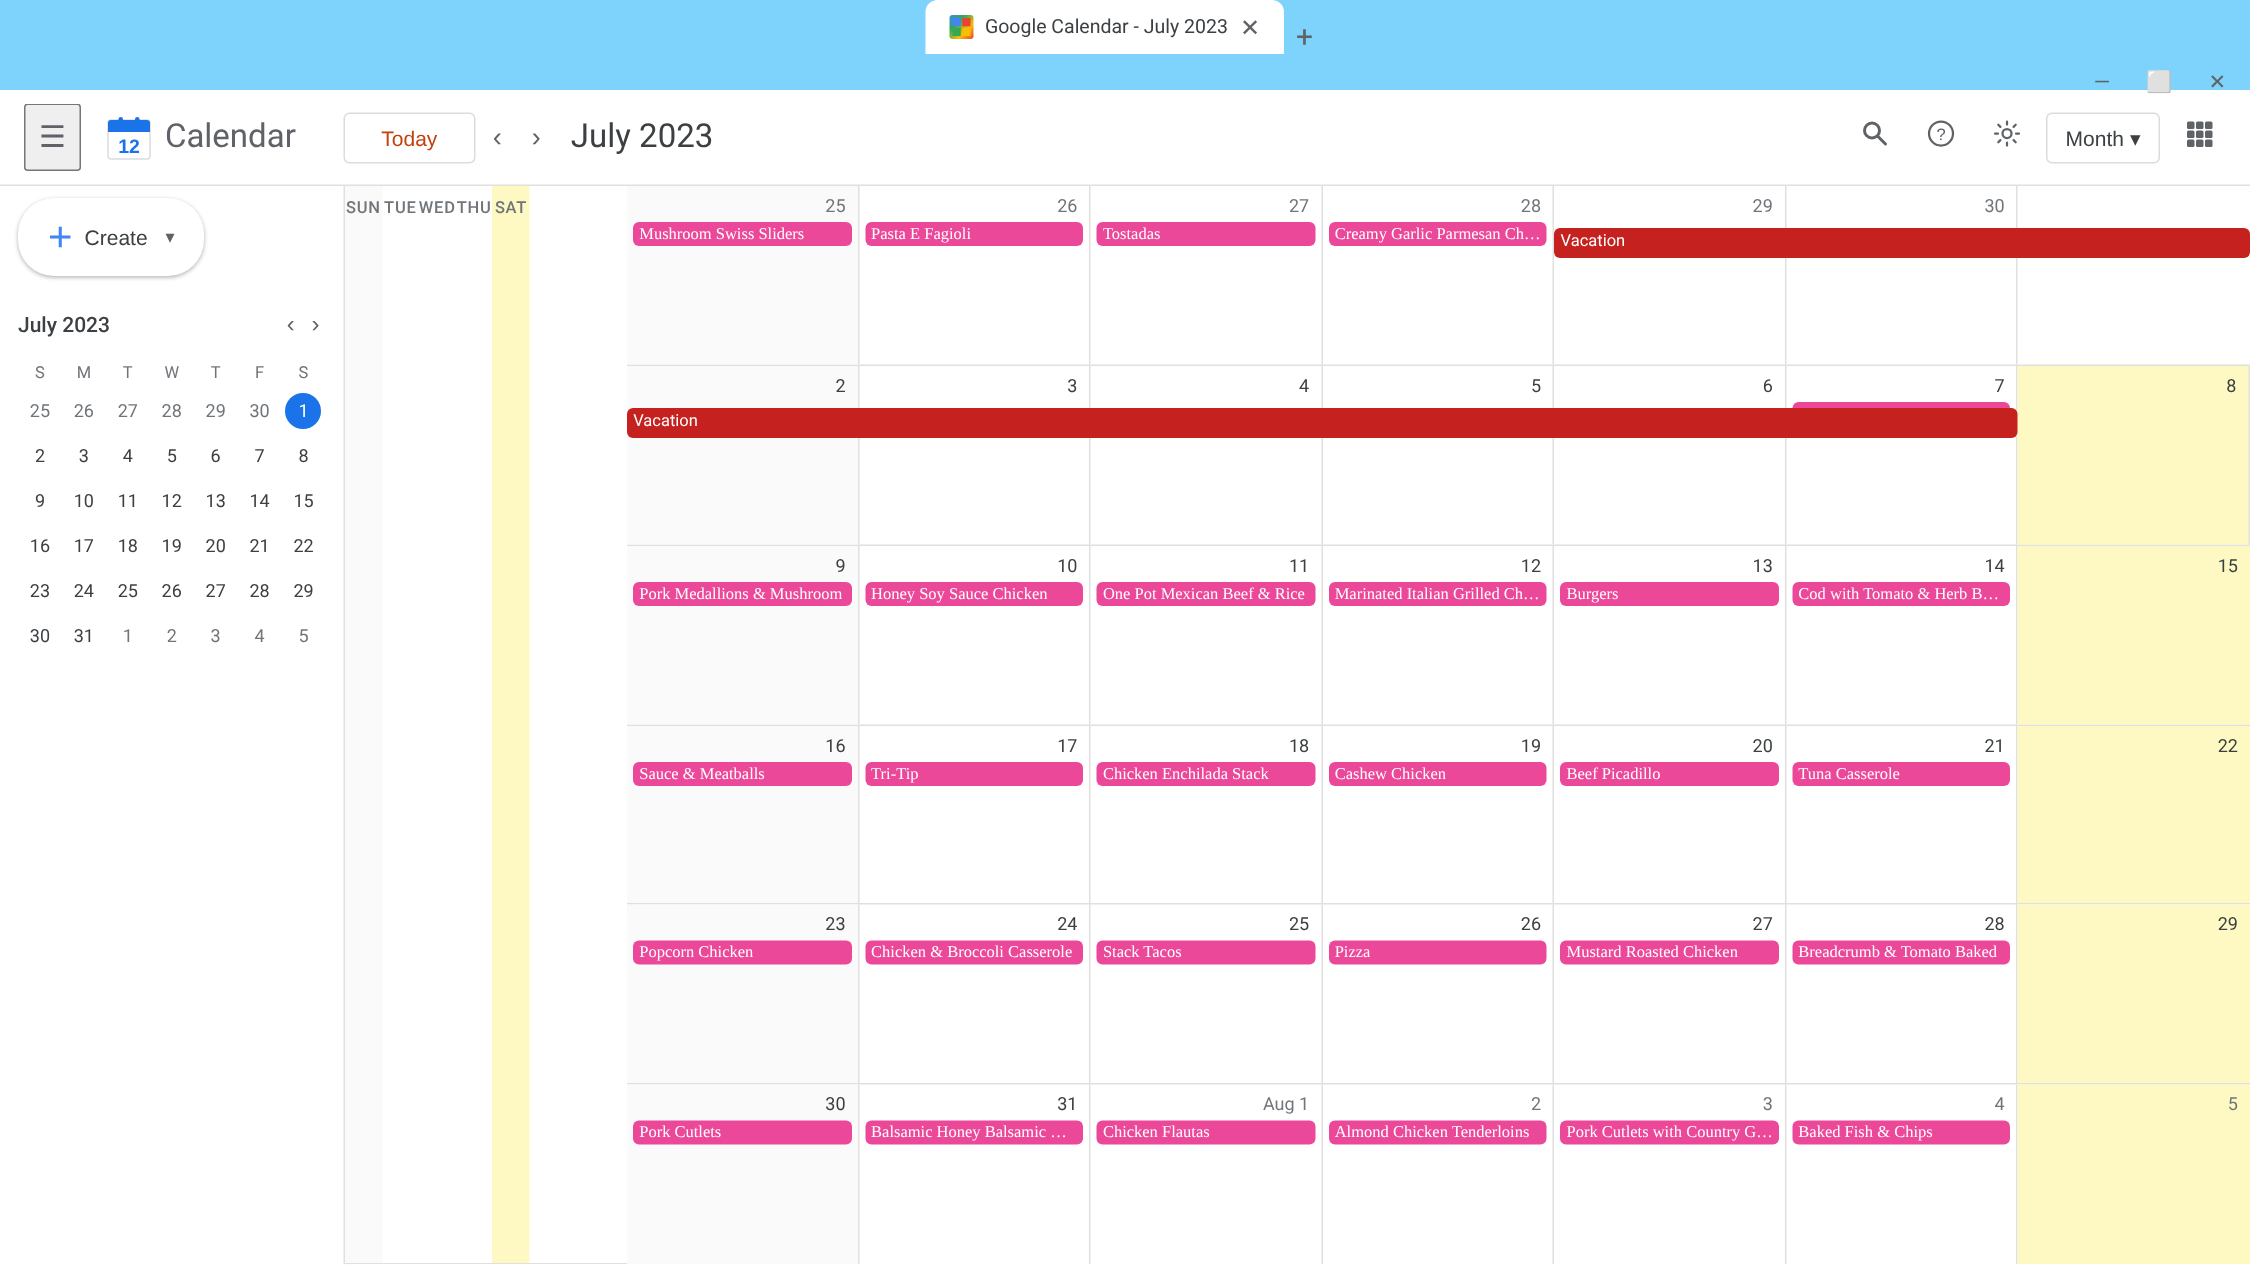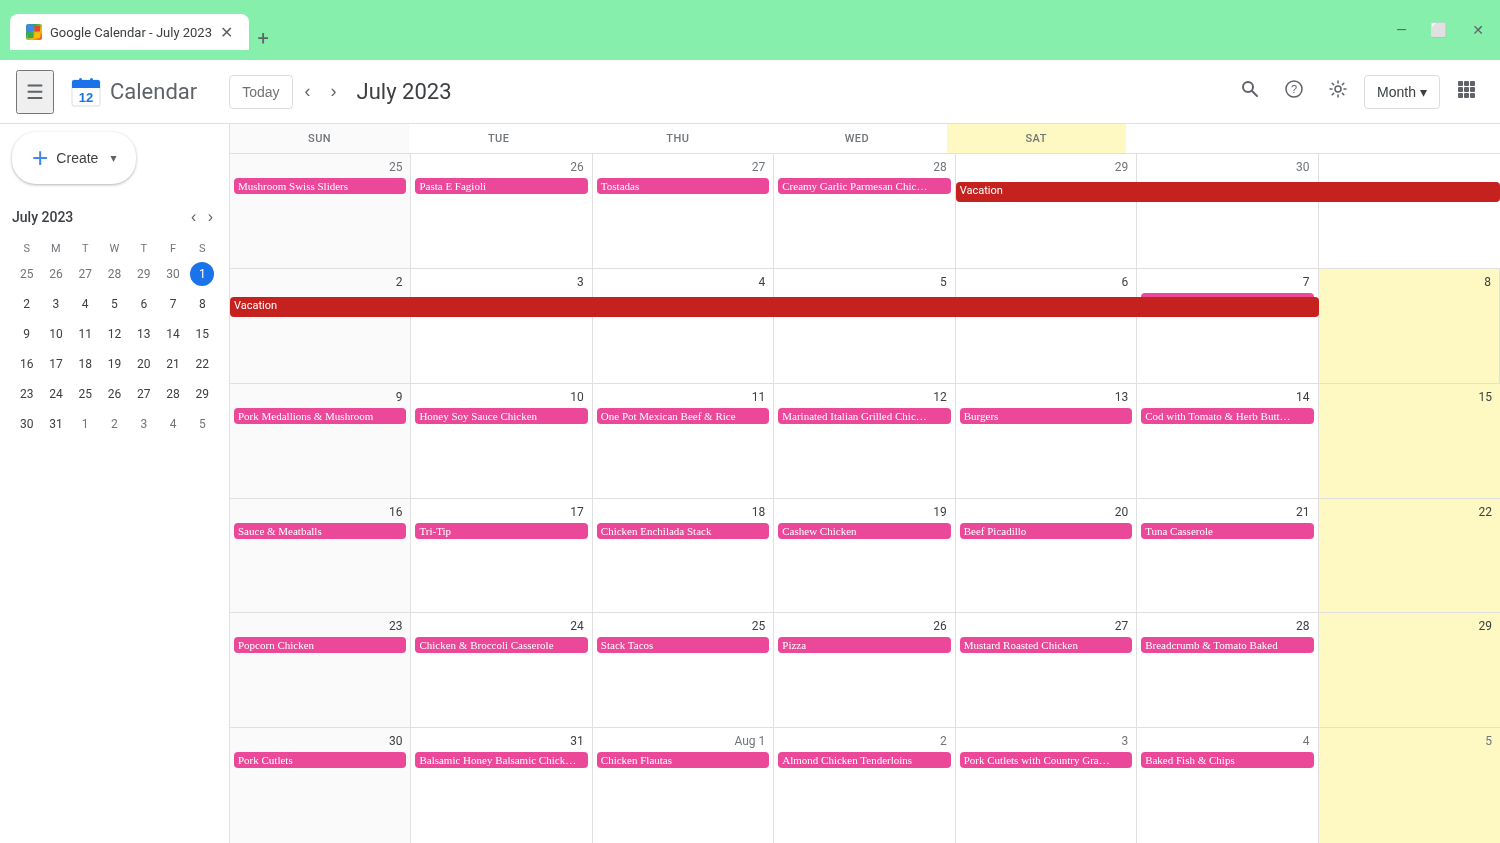--- a/index.html
+++ b/index.html
@@ -1,36 +1,36 @@
 <!DOCTYPE html>
 <html><head>
   <meta charset="utf-8">
   <style>
     * { box-sizing: border-box; margin: 0; padding: 0; }
     body { font-family: 'Google Sans', Roboto, Arial, sans-serif; background: #fff; font-size: 13px; color: #3c4043; }
 
     
-    .browser-chrome { background: #86efac; height: 60px; display: flex; align-items: center; padding: 0 10px; gap: 8px; }
+    .browser-chrome { background: #7dd3fc; height: 60px; display: flex; align-items: center; padding: 0 10px; gap: 8px; flex-direction: column; }
     .tab-bar { display: flex; align-items: flex-end; height: 40px; }
     .tab { background: #fff; border-radius: 8px 8px 0 0; padding: 0 16px; height: 36px; display: flex; align-items: center; gap: 8px; font-size: 13px; min-width: 200px; }
     .tab-favicon { width: 16px; height: 16px; background: linear-gradient(135deg, #4285f4, #34a853, #fbbc04, #ea4335); border-radius: 2px; display: flex; align-items: center; justify-content: center; font-size: 10px; font-weight: bold; color: white; }
     .tab-close { margin-left: auto; cursor: pointer; color: #5f6368; font-size: 16px; }
     .new-tab { font-size: 20px; color: #5f6368; cursor: pointer; padding: 0 8px; }
     .browser-controls { display: flex; gap: 12px; margin-left: auto; align-items: center; }
     .win-btn { font-size: 14px; color: #5f6368; cursor: pointer; padding: 2px 6px; }
 
     
     .app { display: flex; flex-direction: column; height: calc(843px - 60px); }
     .header { height: 64px; display: flex; align-items: center; padding: 0 16px; border-bottom: 1px solid #e0e0e0; gap: 16px; }
     .hamburger { font-size: 20px; cursor: pointer; color: #5f6368; padding: 8px; }
     .logo { display: flex; align-items: center; gap: 8px; }
     .logo-icon { width: 32px; height: 32px; }
     .logo-text { font-size: 22px; color: #5f6368; font-weight: 400; }
     .nav-controls { display: flex; align-items: center; gap: 4px; margin-left: 16px; }
-    .today-btn { border: 1px solid #dadce0; border-radius: 4px; padding: 8px 12px; font-size: 14px; cursor: pointer; background: white; color: #737373; }
+    .today-btn { border: 1px solid #dadce0; border-radius: 4px; padding: 8px 24px; font-size: 14px; cursor: pointer; background: white; color: #c2410c; }
     .nav-arrow { background: none; border: none; font-size: 18px; color: #5f6368; cursor: pointer; padding: 8px; border-radius: 50%; }
     .current-month { font-size: 22px; font-weight: 400; color: #3c4043; margin-left: 8px; }
     .header-right { margin-left: auto; display: flex; align-items: center; gap: 8px; }
     .header-icon-btn { background: none; border: none; cursor: pointer; color: #5f6368; padding: 8px; border-radius: 50%; font-size: 18px; }
     .month-btn { border: 1px solid #dadce0; border-radius: 4px; padding: 8px 12px; font-size: 14px; cursor: pointer; background: white; color: #3c4043; display: flex; align-items: center; gap: 4px; }
 
     
     .main { display: flex; flex: 1; overflow: hidden; }
     .sidebar { width: 230px; padding: 8px 12px; border-right: 1px solid #e0e0e0; flex-shrink: 0; }
     .create-btn { display: flex; align-items: center; gap: 8px; border: none; background: white; box-shadow: 0 1px 3px rgba(0,0,0,0.3); border-radius: 24px; padding: 12px 20px; font-size: 14px; cursor: pointer; color: #3c4043; margin-bottom: 20px; }
@@ -41,21 +41,21 @@
     .mini-nav { background: none; border: none; cursor: pointer; color: #5f6368; font-size: 16px; padding: 4px; border-radius: 50%; }
     .mini-cal-grid { width: 100%; }
     .mini-cal-grid table { width: 100%; border-collapse: collapse; }
     .mini-cal-grid th { font-size: 11px; color: #70757a; text-align: center; padding: 4px 0; font-weight: 400; }
     .mini-cal-grid td { text-align: center; padding: 3px 0; font-size: 12px; color: #3c4043; cursor: pointer; }
     .mini-cal-grid td span { display: inline-flex; align-items: center; justify-content: center; width: 24px; height: 24px; border-radius: 50%; }
     .mini-cal-grid td.other-month span { color: #70757a; }
     .mini-cal-grid td.today span { background: #1a73e8; color: white; }
 
     
-    .calendar-area { flex: 1; display: flex; flex-direction: column; overflow: hidden; }
+    .calendar-area { flex: 1; display: flex; flex-direction: row; overflow: hidden; }
     .cal-day-header { text-align: center; padding: 8px 0; font-size: 11px; color: #70757a; font-weight: 500; letter-spacing: 0.5px; }
     .cal-cell { border-right: 1px solid #e0e0e0; padding: 4px; min-height: 0; overflow: hidden; position: relative; }
     .cal-cell:last-child { border-right: none; }
     .cell-date { text-align: right; font-size: 12px; color: #3c4043; padding: 2px 4px; margin-bottom: 2px; }
     .cell-date.other-month { color: #70757a; }
     .event { background: #ec4899; color: white; font-size: 11px; padding: 2px 4px; border-radius: 4px; margin-bottom: 2px; white-space: nowrap; overflow: hidden; text-overflow: ellipsis; cursor: pointer; font-family: Liberation Serif, serif; }
     
     .sat-col { background: #fef9c3; }
     .sun-col { background: #fafafa; }
   </style>
@@ -233,22 +233,22 @@
           </table>
         </div>
       </div>
     </div>
 
     <div class="calendar-area">
 
       <div style="display:grid; grid-template-columns: repeat(7,1fr) 16px; border-bottom:1px solid #e0e0e0;">
         <div class="cal-day-header sun-col">SUN</div>
         <div class="cal-day-header">TUE</div>
+        <div class="cal-day-header">WED</div>
         <div class="cal-day-header">THU</div>
-        <div class="cal-day-header">WED</div>
         <div class="cal-day-header sat-col">SAT</div>
         <div></div>
       </div>
 
       <div style="flex:1; display:grid; grid-template-rows:repeat(6,1fr); overflow-y:auto;" id="cal-grid">
 
         <div style="display:grid; grid-template-columns:repeat(7,1fr); border-bottom:1px solid #e0e0e0; position:relative;">
           <div class="cal-cell sun-col">
             <div class="cell-date other-month">25</div>
             <div class="event">Mushroom Swiss Sliders</div>

